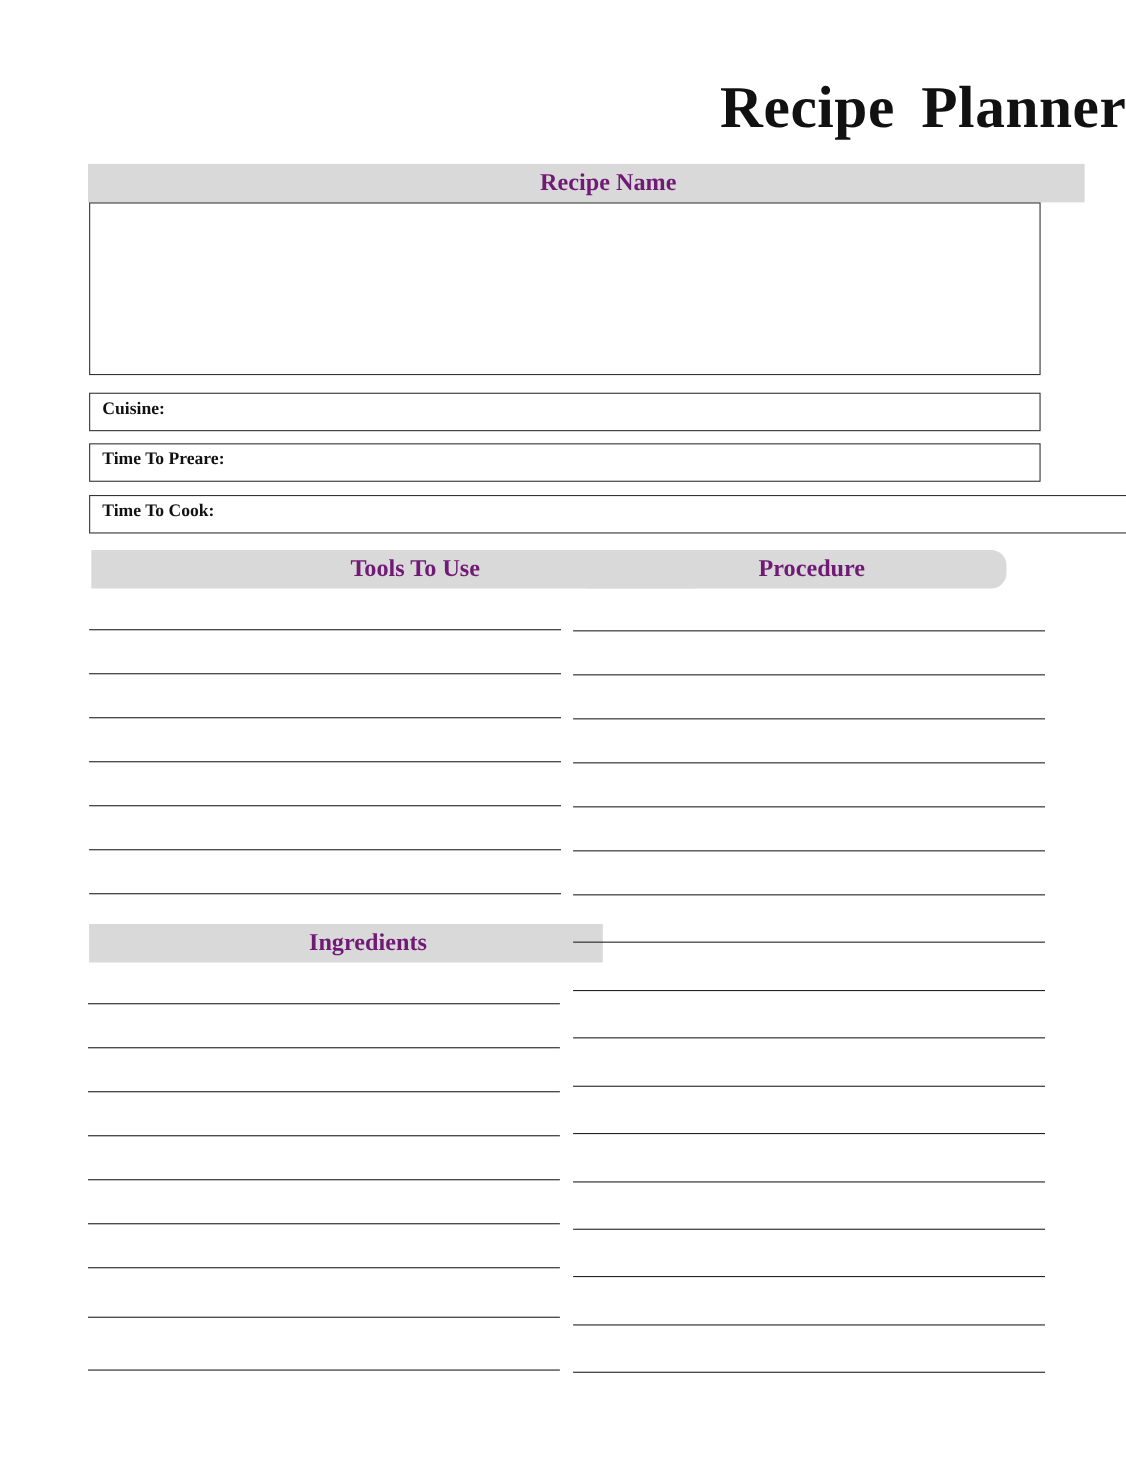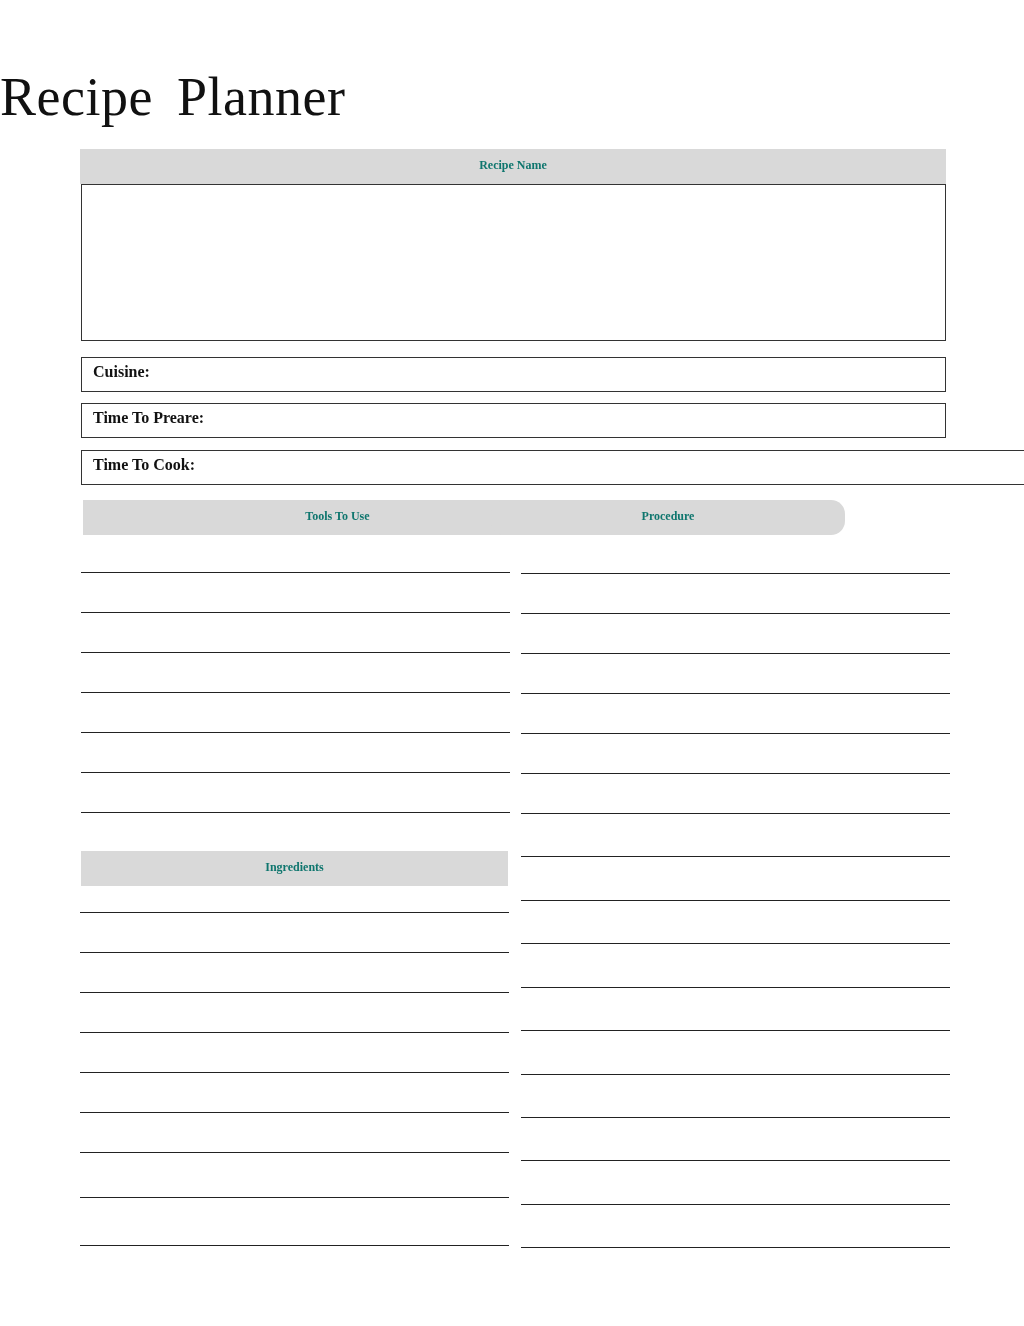--- a/index.html
+++ b/index.html
@@ -1,21 +1,21 @@
 <!DOCTYPE html>
 <html><head>
 <meta charset="utf-8">
 <style>
   html, body { margin: 0; padding: 0; background: #ffffff; }
   body { width: 1024px; height: 1326px; position: relative; overflow: hidden;
          font-family: "Liberation Serif", "DejaVu Serif", serif; color: #111; }
-  .title { position: absolute; left: 0; width: 1024px; top: 66px; text-align: left;
-           font-size: 54px; font-weight: normal; letter-spacing: 0.5px; word-spacing: 10px; }
+  .title { position: absolute; left: 0; width: 1024px; top: 66px; text-align: right;
+           font-size: 54px; font-weight: bold; letter-spacing: 0.5px; word-spacing: 10px; }
   .bar { position: absolute; background: #d9d9d9; text-align: center; font-weight: bold;
-         font-size: 12px; color: #0f766e; }
+         font-size: 22px; color: #701a75; padding-left: 40px; }
   .box { position: absolute; border: 1.5px solid #333; box-sizing: border-box; background: #fff; }
   .field { position: absolute; border: 1.5px solid #333; box-sizing: border-box; background: #fff;
            font-weight: bold; font-size: 16px; padding-left: 11px; }
   .field span { position: relative; top: 5px; }
   .line { position: absolute; height: 0; border-top: 1.5px solid #222; }
 </style>
 </head>
 <body>
 
 <div class="title">Recipe  Planner</div>
@@ -31,24 +31,24 @@
 <div class="field" style="left:81px;top:403px;width:865px;height:35px;">
   <span>Time To Preare:</span>
 </div>
 <div class="field" style="left:81px;top:450px;width:954px;height:35px;">
   <span>Time To Cook:</span>
 </div>
 
 <div class="bar" style="left:83px;top:500px;width:509px;height:35px;line-height:33px;">
   <span>Tools To Use</span>
 </div>
-<div class="bar" style="left:491px;top:500px;width:354px;height:35px;line-height:33px;border-radius:14px;">
+<div class="bar" style="left:521px;top:500px;width:354px;height:35px;line-height:33px;border-radius:14px;">
   <span>Procedure</span>
 </div>
-<div class="bar" style="left:81px;top:840px;width:427px;height:35px;line-height:33px;margin-top:11px;">
+<div class="bar" style="left:81px;top:840px;width:427px;height:35px;line-height:33px;">
   <span>Ingredients</span>
 </div>
 
 <div id="tools-lines">
     <div class="line" style="left: 81px; width: 429px; top: 572px;"></div>
     <div class="line" style="left: 81px; width: 429px; top: 612px;"></div>
     <div class="line" style="left: 81px; width: 429px; top: 652px;"></div>
     <div class="line" style="left: 81px; width: 429px; top: 692px;"></div>
     <div class="line" style="left: 81px; width: 429px; top: 732px;"></div>
     <div class="line" style="left: 81px; width: 429px; top: 772px;"></div>

